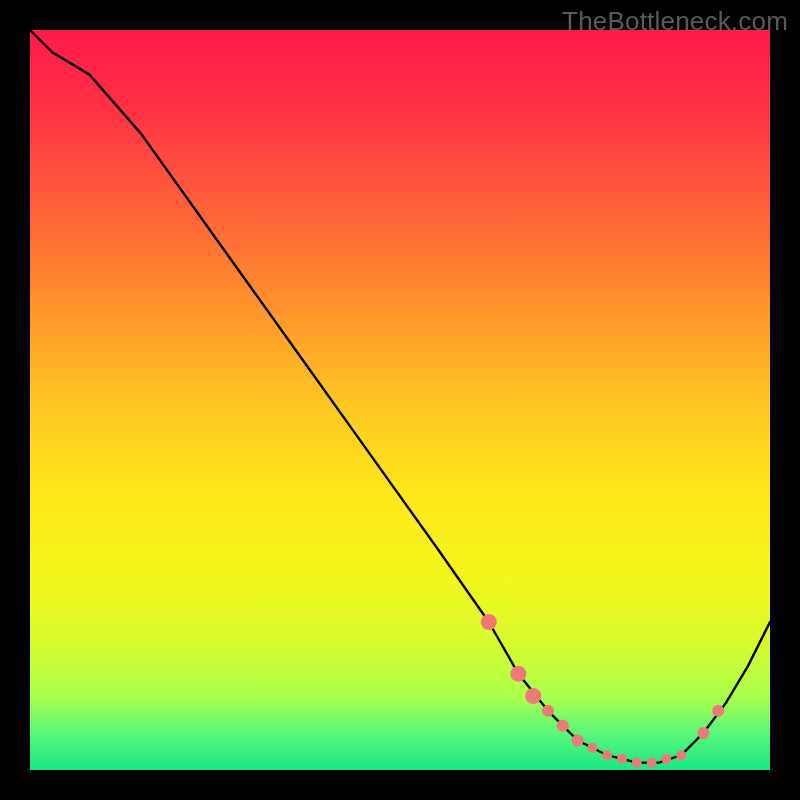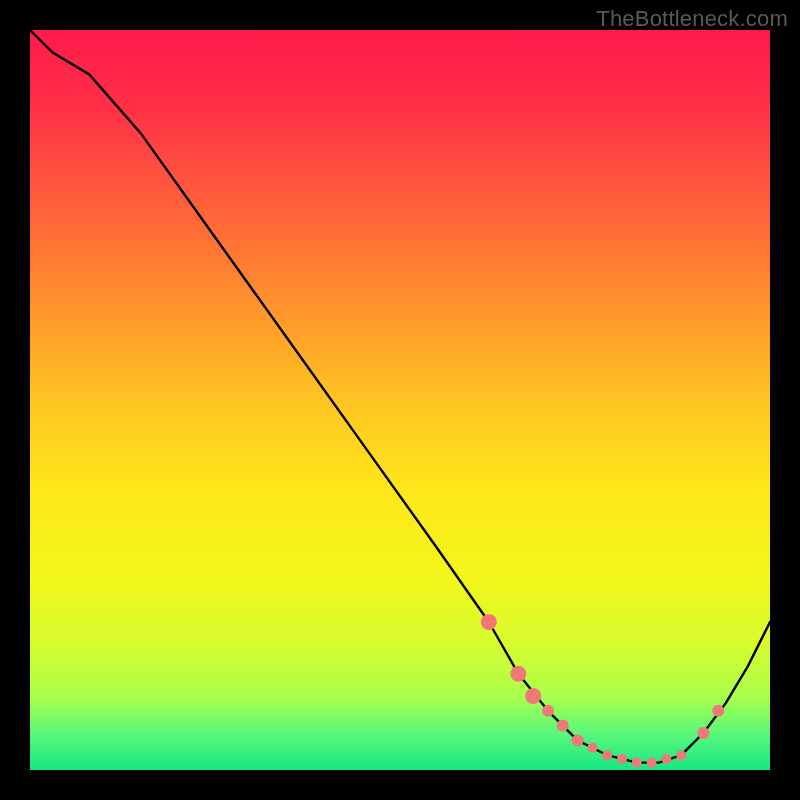--- a/index.html
+++ b/index.html
@@ -15,21 +15,21 @@
     position: relative;
     width: 800px;
     height: 800px;
     background: #000;
   }
   .watermark {
     position: absolute;
     top: 6px;
     right: 12px;
     color: #5a5a5a;
-    font-size: 22px;
+    font-size: 26px;
     font-weight: 500;
     letter-spacing: 0.2px;
     z-index: 10;
   }
   .plot-area {
     position: absolute;
     left: 30px;
     top: 30px;
     width: 740px;
     height: 740px;

